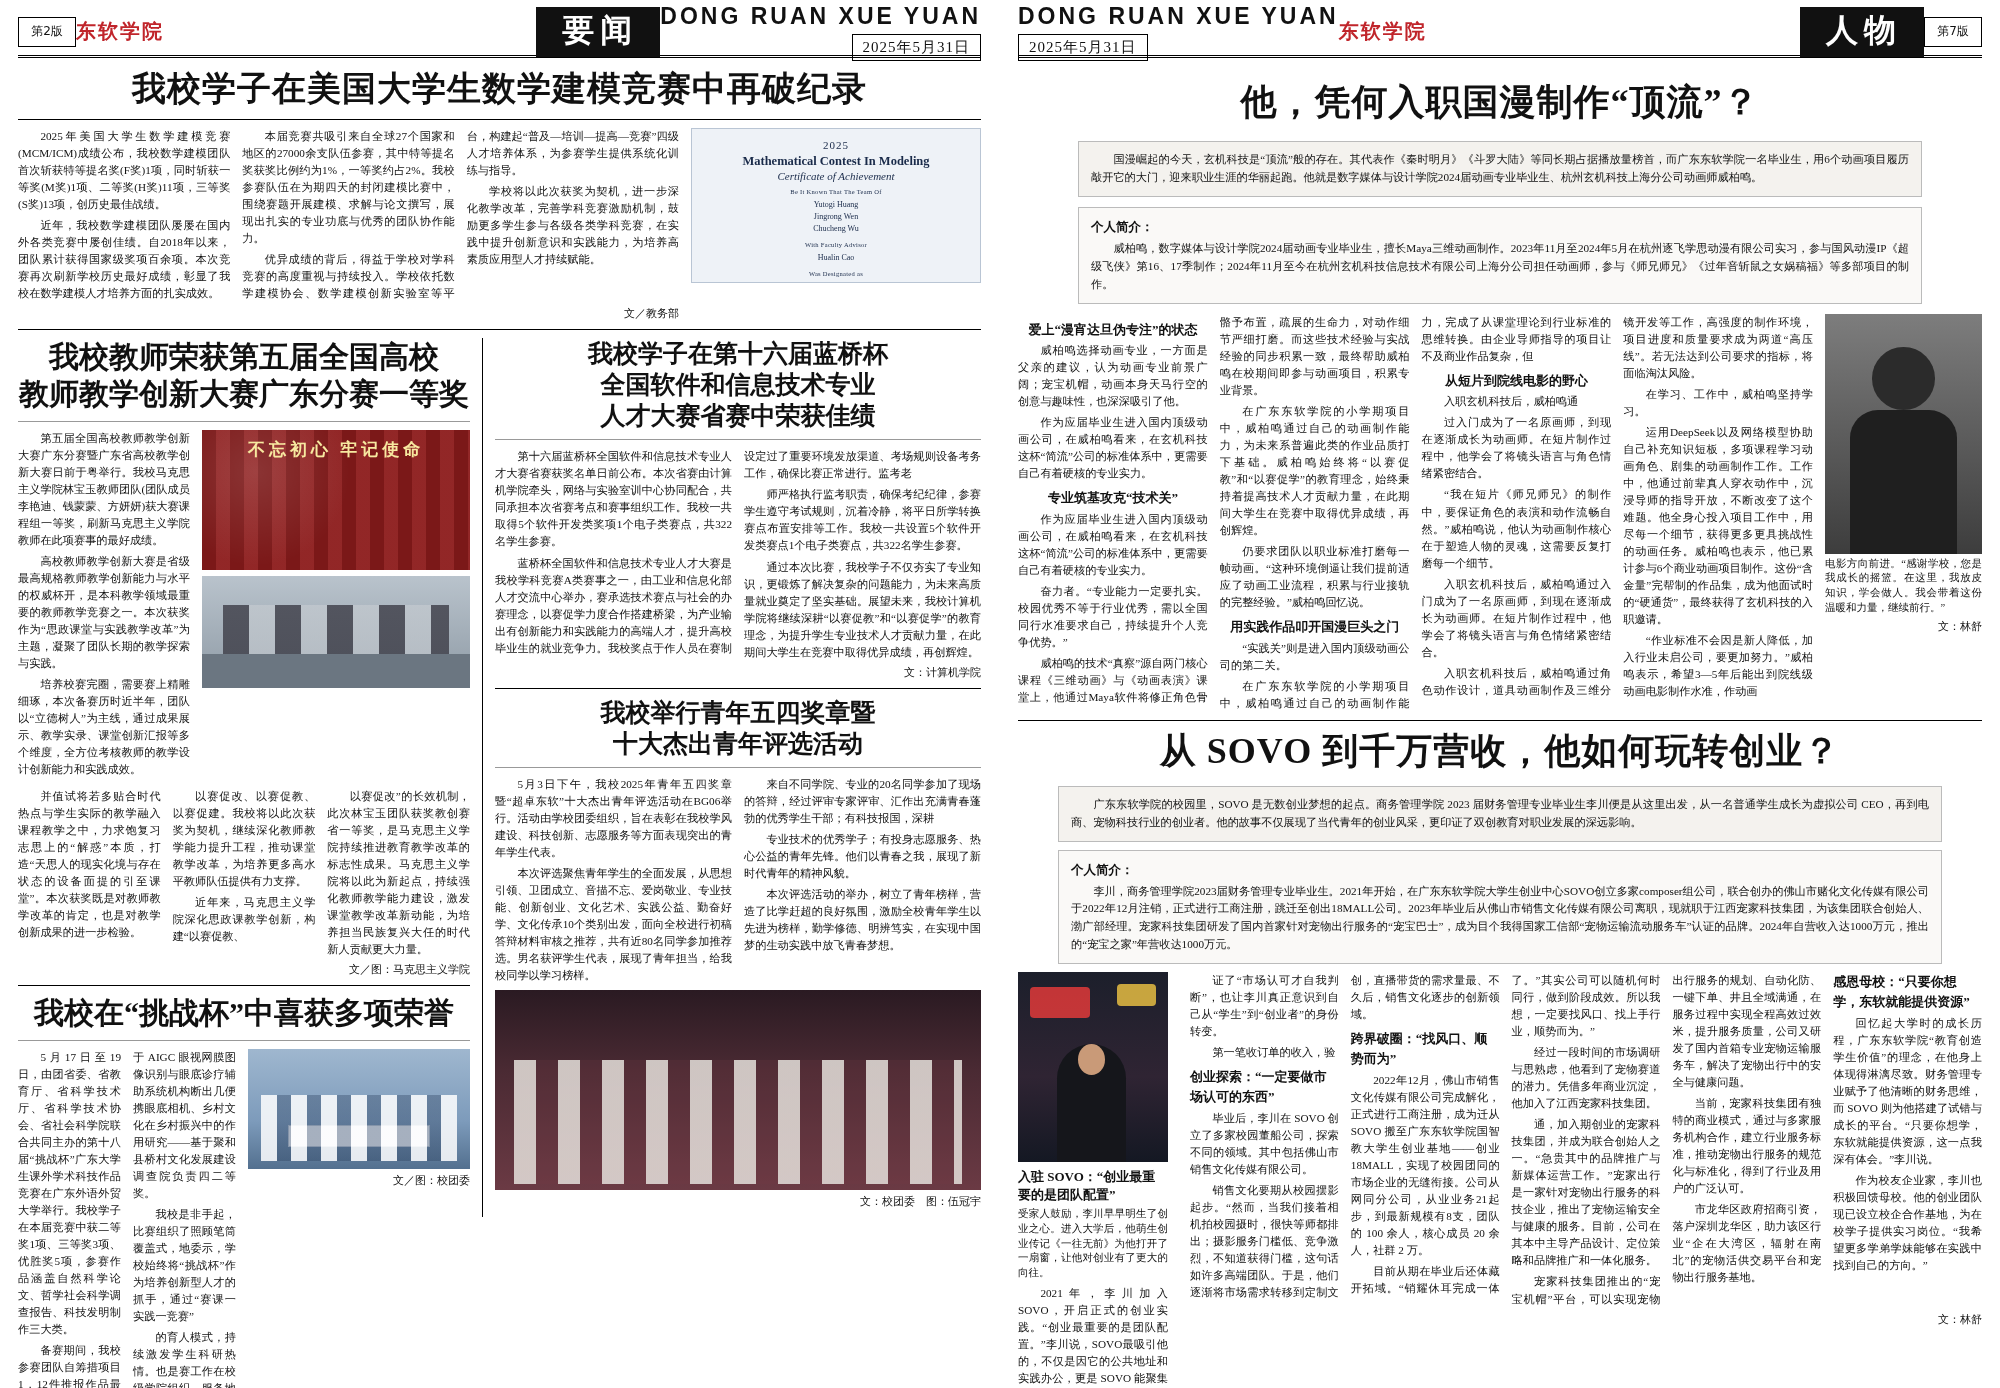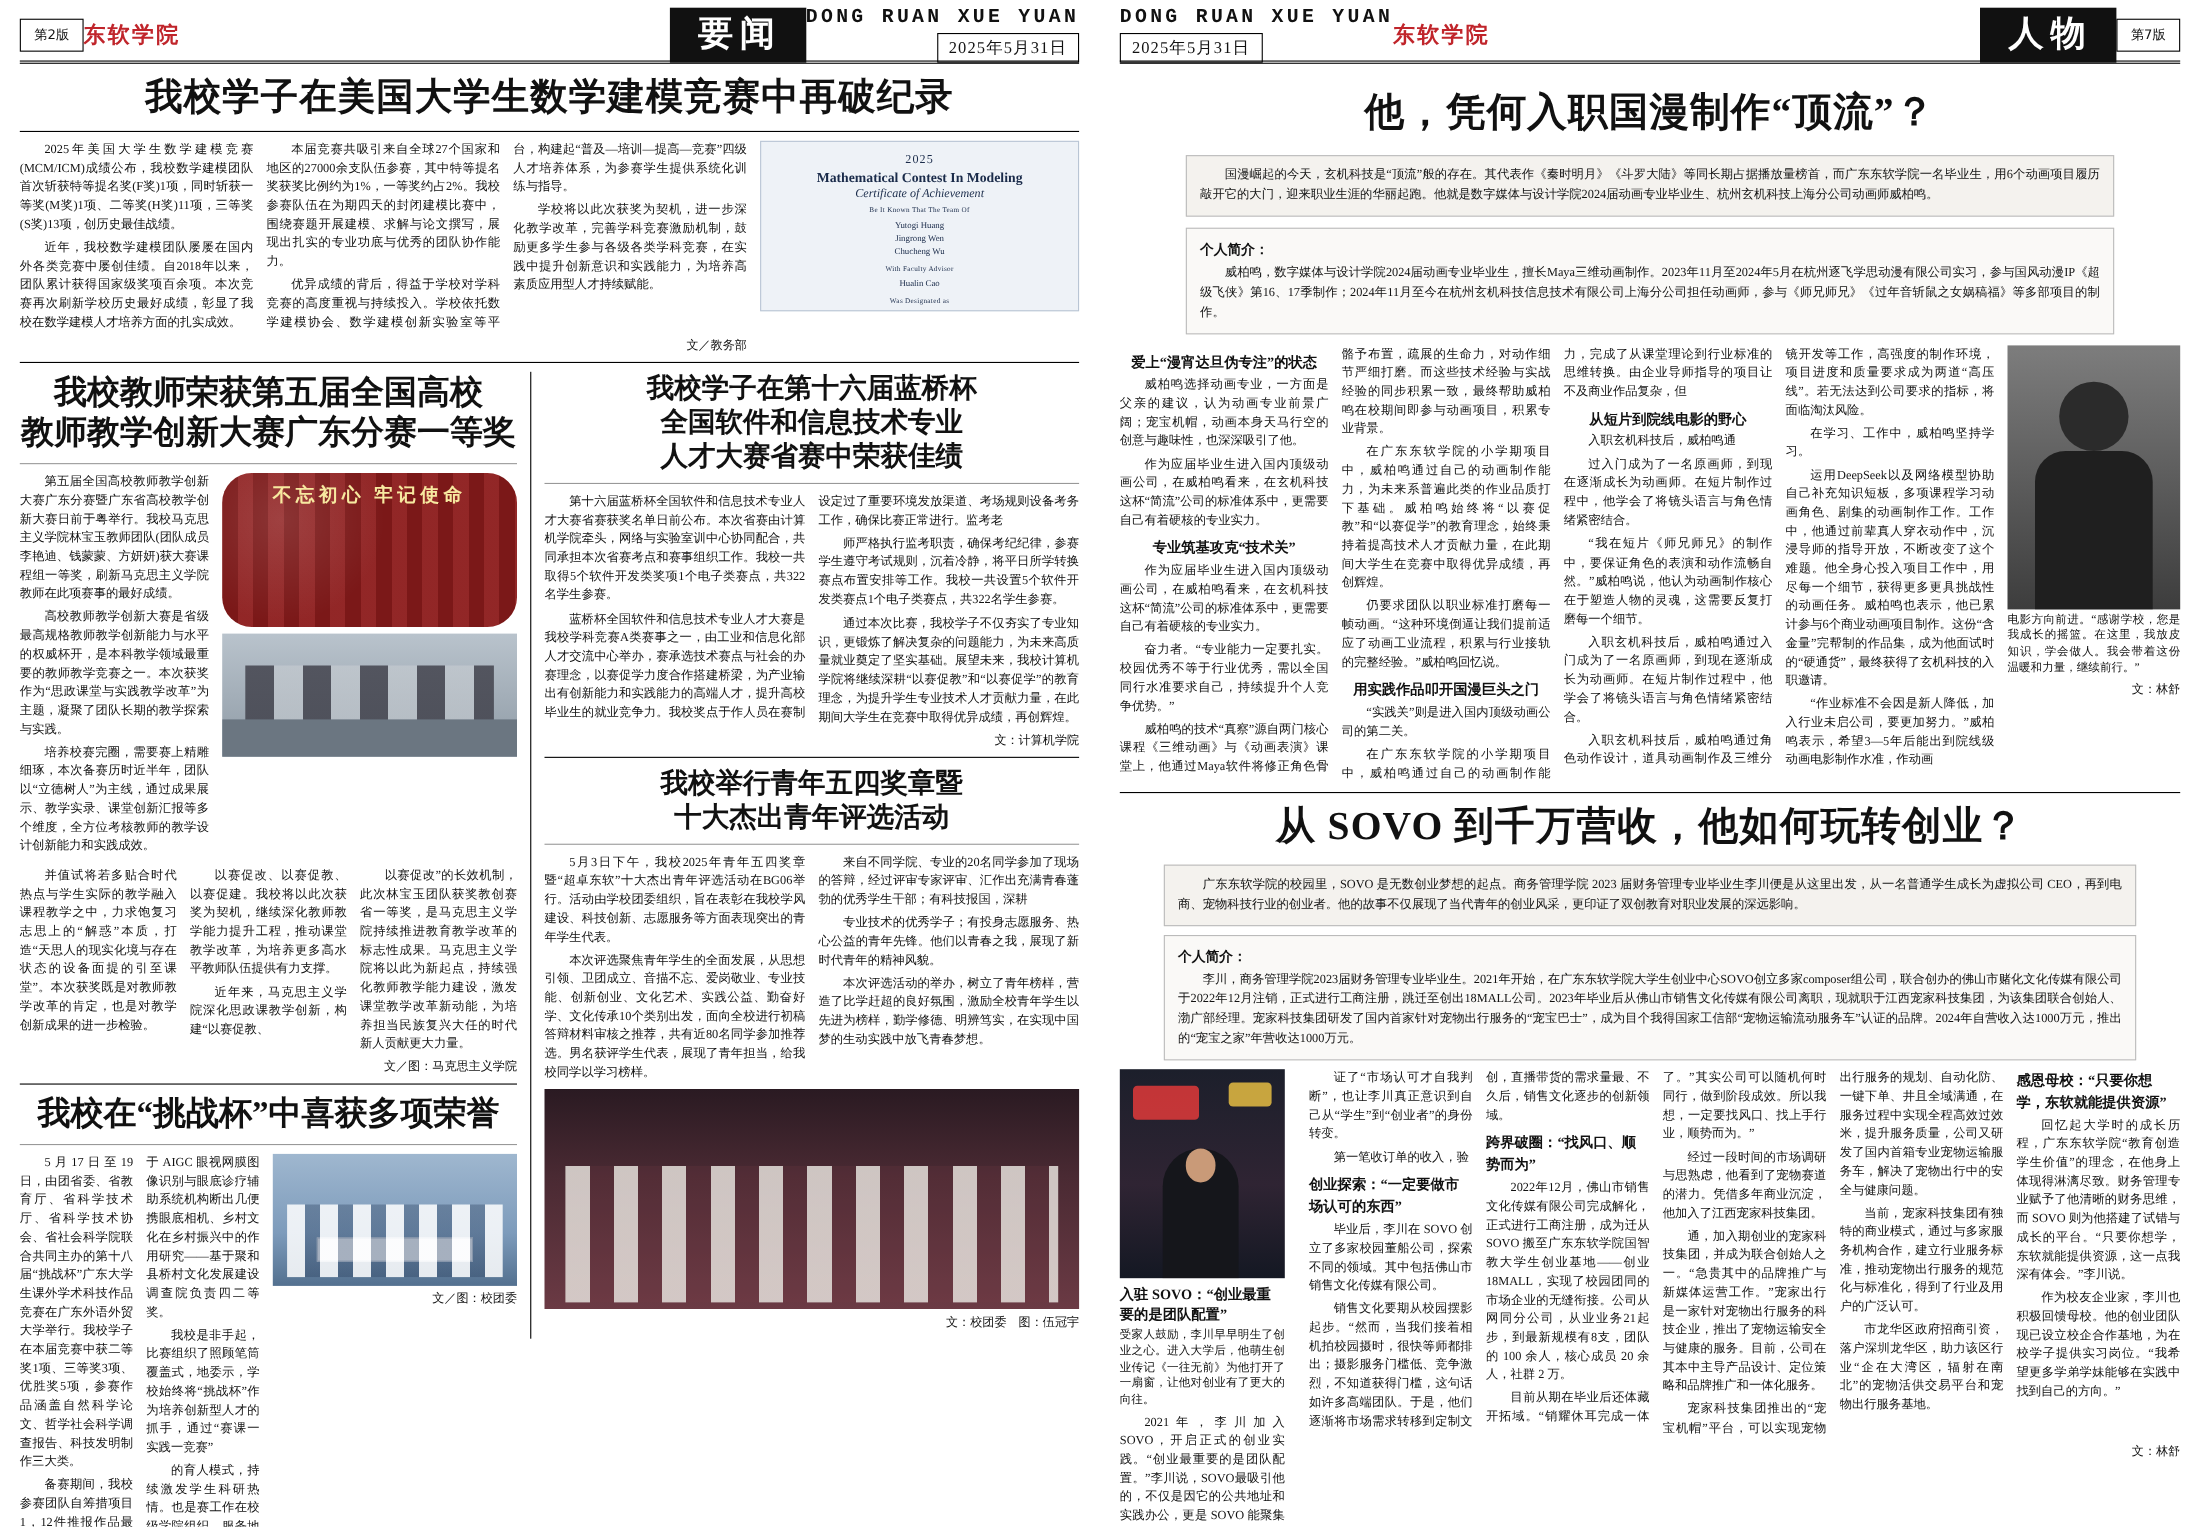--- a/index.html
+++ b/index.html
@@ -20,21 +20,21 @@
   .page-no {
     width:58px; height:30px; border:1px solid #000; display:flex; align-items:center; justify-content:center;
     font-size:12px; letter-spacing:0px; font-family:"DejaVu Sans", sans-serif;
   }
   .mast-mid { flex:1; display:flex; align-items:center; justify-content:space-between; gap:14px; }
   .brand-cn { color:#c0252b; font-size:20px; font-weight:bold; letter-spacing:2px; }
   .section-box {
     background:#111; color:#fff; font-size:32px; font-weight:bold; letter-spacing:6px;
     padding:2px 22px 4px 26px;
   }
-  .latin { font-family:Liberation Mono, monospace; font-size:18px; letter-spacing:3px; font-weight:bold; }
+  .latin { font-family:Liberation Sans, sans-serif; font-size:23px; letter-spacing:3px; font-weight:bold; }
   .datebox { border:1px solid #000; padding:3px 10px; font-size:15px; letter-spacing:1px; }
 
   
   .hl { font-weight:bold; text-align:center; line-height:1.25; }
   .h-xl { font-size:34px; letter-spacing:1px; }
   .h-lg { font-size:30px; }
   .h-md { font-size:25px; }
   .body { font-size:11.2px; line-height:1.52; text-align:justify; text-justify:inter-ideograph; }
   .body p { margin:0 0 4px 0; text-indent:2em; }
   .sig { font-size:11px; text-align:right; margin-top:4px; }
@@ -58,21 +58,21 @@
   
   .cert-inner { padding:10px 8px; text-align:center; font-family:"Liberation Serif", serif; color:#1a2b4a; }
   .cert-inner .yr { font-size:11px; letter-spacing:1px; }
   .cert-inner .t1 { font-size:12.5px; font-weight:bold; margin-top:3px; }
   .cert-inner .t2 { font-size:11px; font-style:italic; margin-top:1px; }
   .cert-inner .small { font-size:6.5px; margin-top:6px; letter-spacing:.3px; }
   .cert-inner .names { font-size:8px; margin-top:4px; line-height:1.5; }
   .cert-inner .sch { font-size:7.5px; margin-top:5px; }
 
   
-  .redphoto { background:#8c1b1b;border-radius:27px; }
+  .redphoto { background:#8c1b1b; }
   .redphoto .ribbon { position:absolute; inset:0; background:
       radial-gradient(circle at 20% 30%, rgba(255,255,255,.12), transparent 40%),
       repeating-linear-gradient(90deg, rgba(0,0,0,.12) 0 14px, rgba(255,255,255,.05) 14px 28px);}
   .redphoto .txt { position:absolute; top:8px; left:0; right:0; text-align:center; color:#f7e9a0; font-size:17px; font-weight:bold; letter-spacing:4px;}
 
   
   .stage { background:linear-gradient(180deg,#2a1a22 0%,#4a2a33 40%,#6b3a44 100%); }
   .stage .people { position:absolute; bottom:6px; left:4%; right:4%; height:62%;
     background:repeating-linear-gradient(90deg, rgba(230,225,220,.85) 0 22px, rgba(120,60,70,.2) 22px 44px); filter:blur(.3px); }
 

